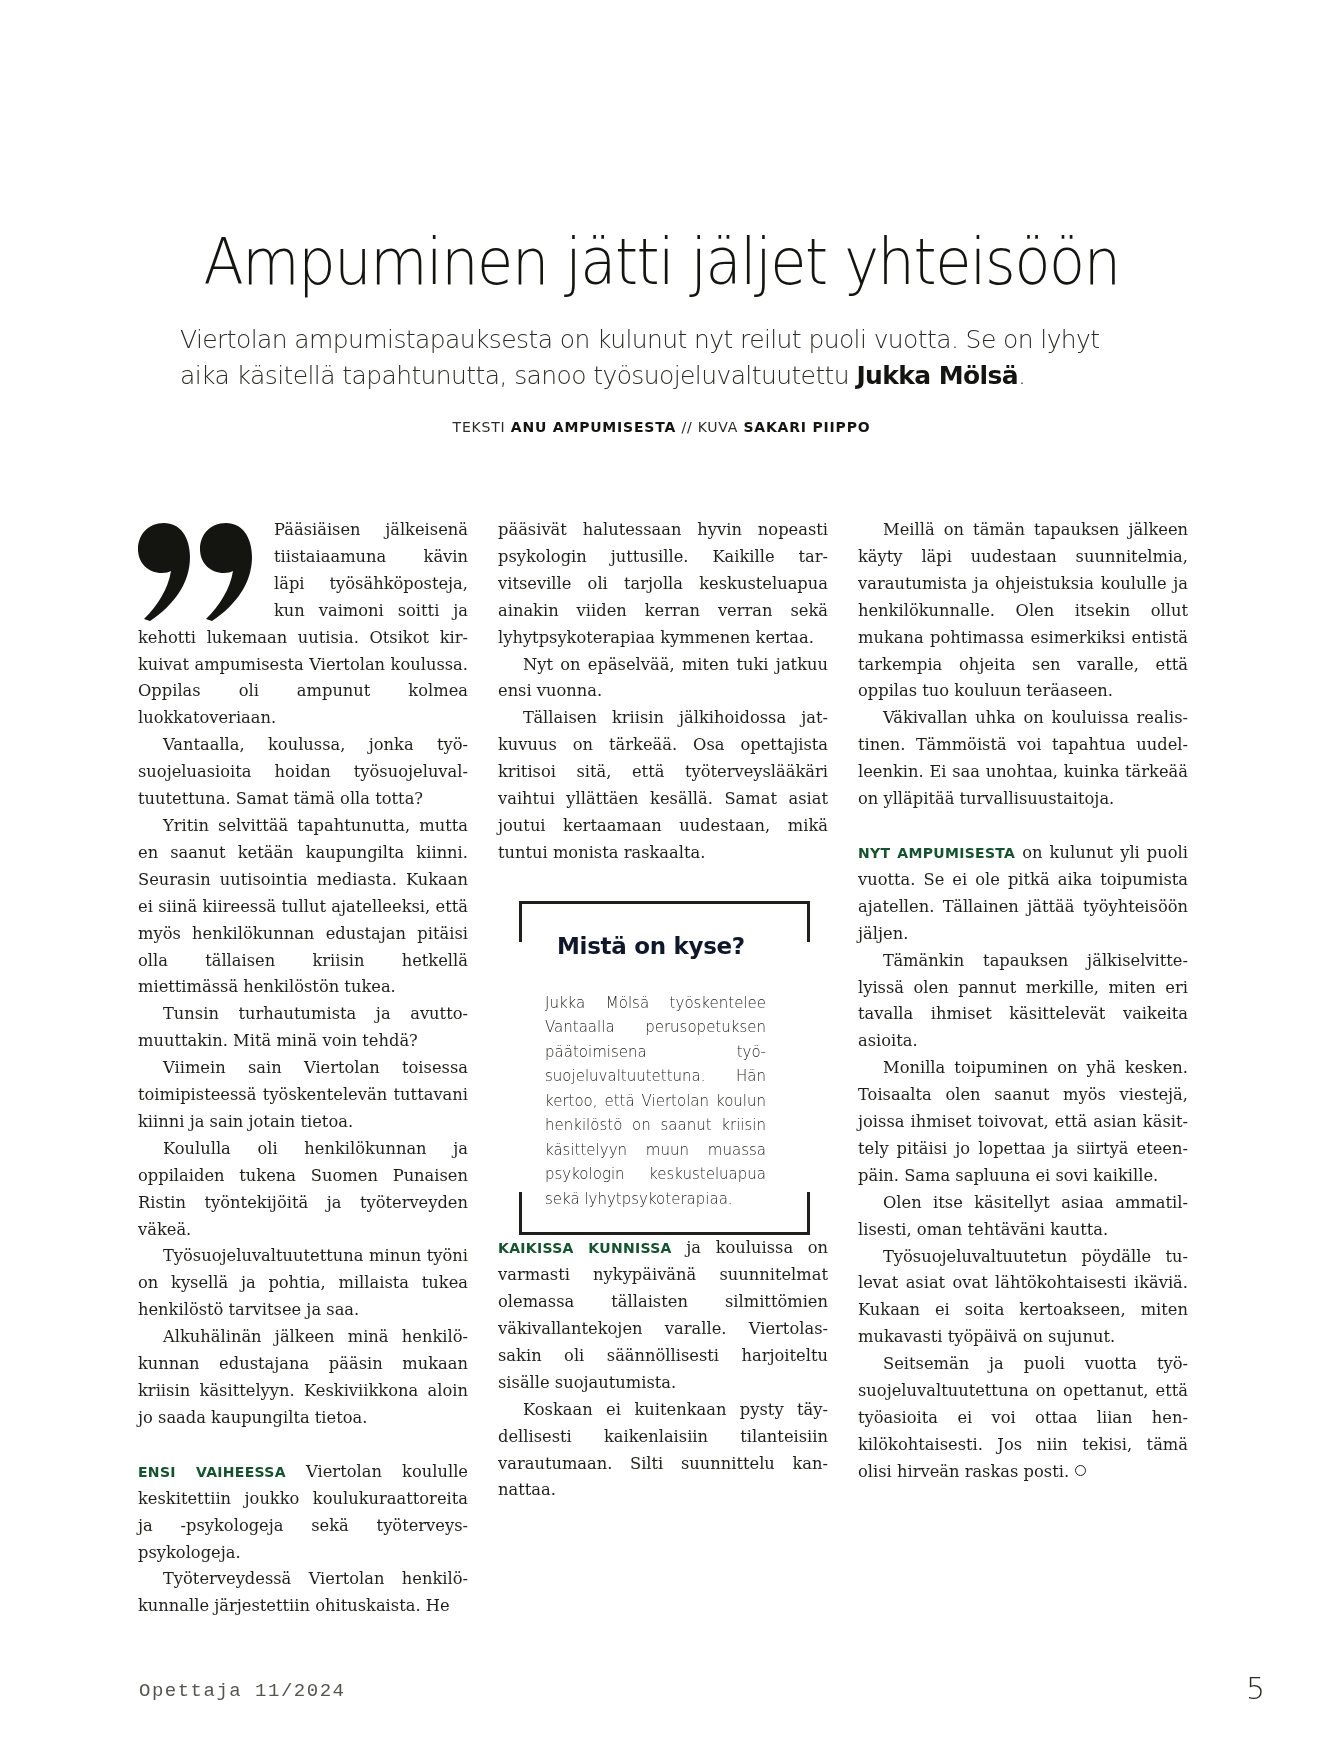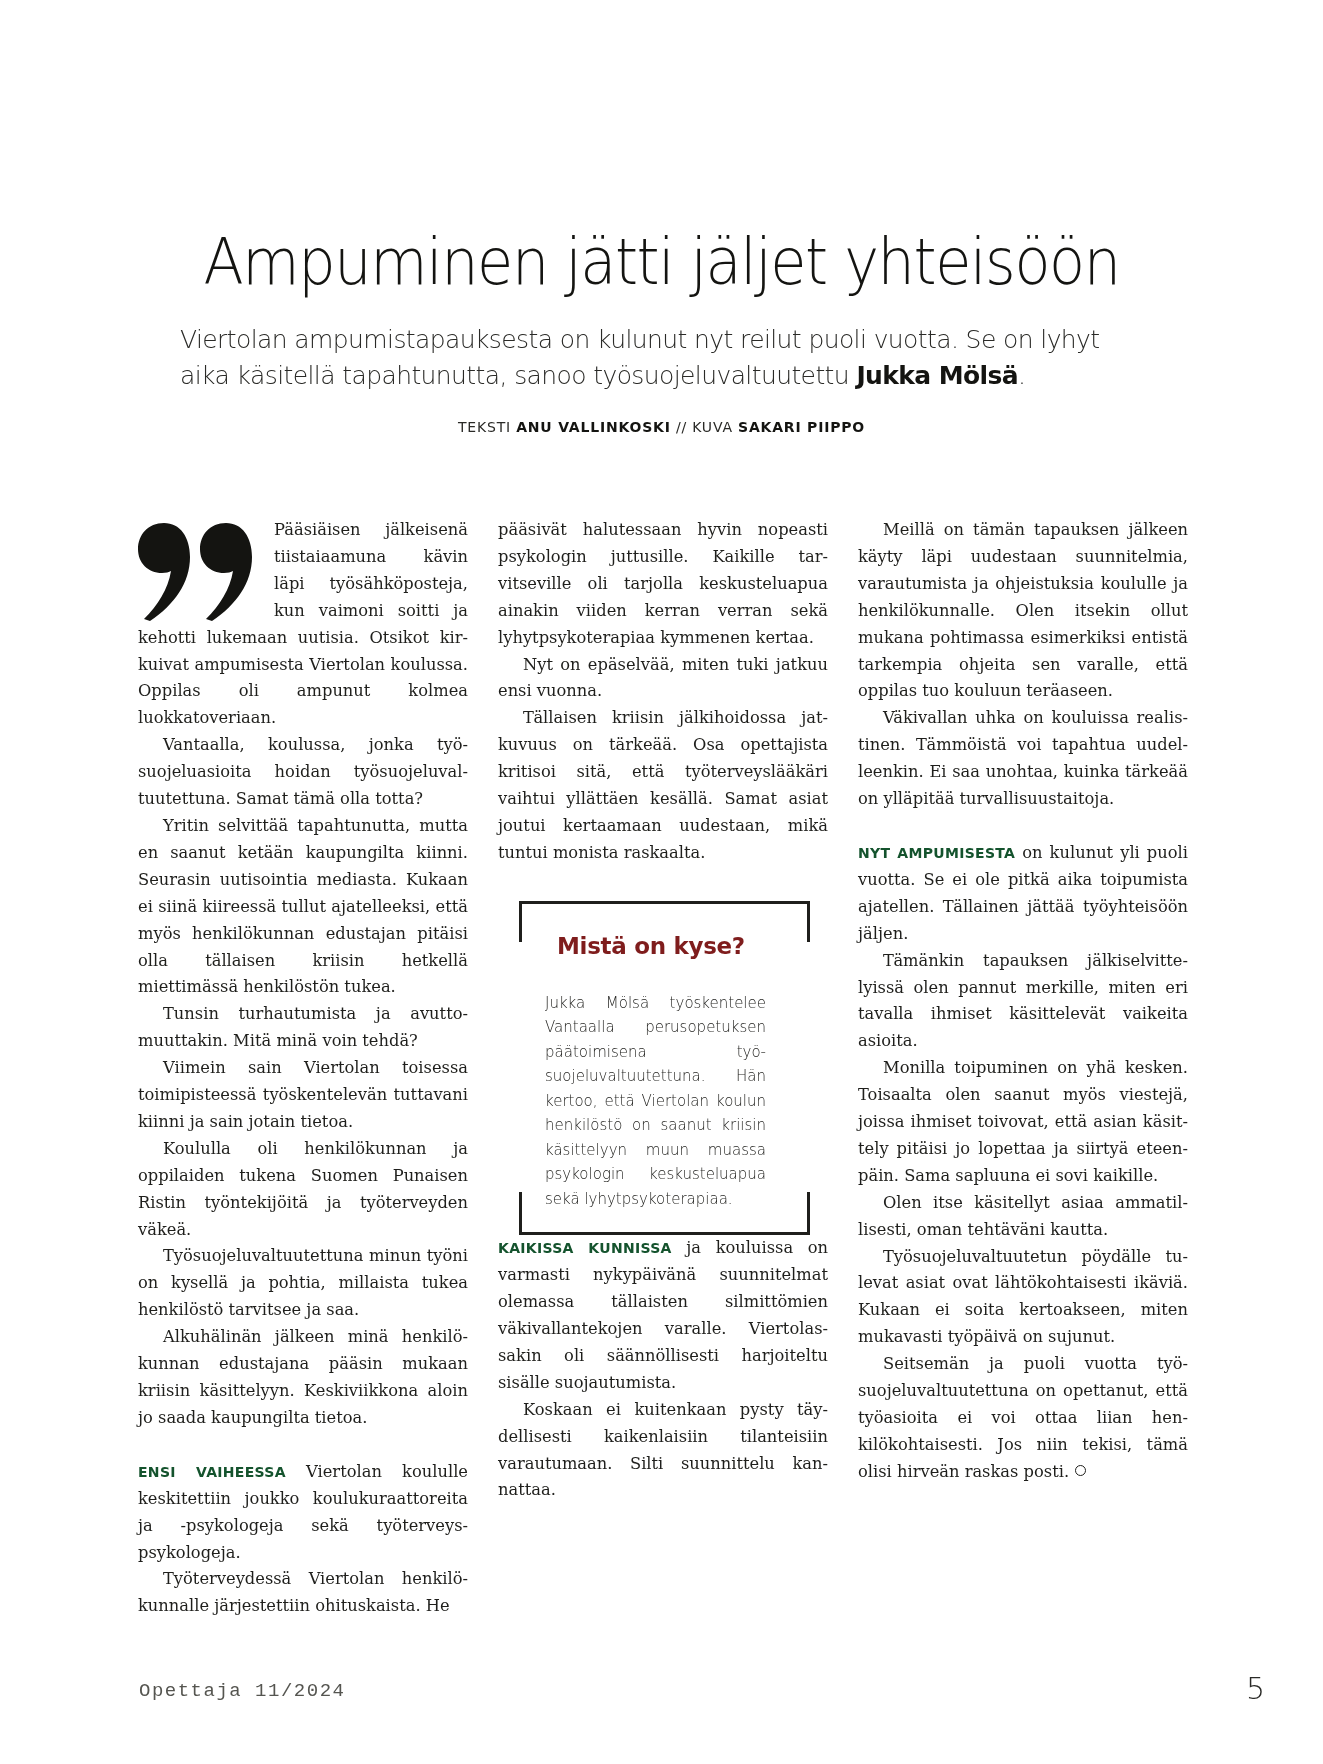--- a/index.html
+++ b/index.html
@@ -120,21 +120,21 @@
       height: 40px;
       border: 3px solid #1f1f1c;
       border-top: none;
     }
     .factbox h3 {
       margin: 0 0 0 38px;
       font-family: "DejaVu Sans", sans-serif;
       font-weight: 700;
       font-size: 23px;
       line-height: 30px;
-      color: #7f1d1d;
+      color: #0f172a;
       letter-spacing: -0.3px;
     }
     .factbox .fb-text {
       margin: 30px 44px 0 26px;
       font-family: "DejaVu Sans", sans-serif;
       font-weight: 300;
       font-size: 15px;
       line-height: 24.5px;
       text-align: justify;
       color: #1f1f1c;
@@ -171,21 +171,21 @@
       color: #2a2a27;
     }
   </style>
 </head>
 <body>
 
 <h1 class="headline">Ampuminen jätti jäljet yhteisöön</h1>
 
 <p class="lead"><span>Viertolan ampumistapauksesta on kulunut nyt reilut puoli vuotta. Se on lyhyt aika käsitellä tapahtunutta, sanoo työsuojeluvaltuutettu </span><span class="bold">Jukka Mölsä</span><span>.</span></p>
 
-<div class="byline"><span>TEKSTI </span><span class="name">ANU VALLINKOSKI</span><span> // KUVA </span><span class="name">SAKARI PIIPPO</span></div>
+<div class="byline"><span>TEKSTI </span><span class="name">ANU AMPUMISESTA</span><span> // KUVA </span><span class="name">SAKARI PIIPPO</span></div>
 
 <div class="col col1">
   <svg class="quote-mark" viewBox="0 0 128 104">
     <path d="M28 4 C12 4 2 16 2 30 C2 44 12 54 26 54 C30 54 33 53 35 52 C32 70 22 86 8 100 L14 102 C38 86 54 64 54 38 C54 18 44 4 28 4 Z" fill="#141411"></path>
     <path d="M90 4 C74 4 64 16 64 30 C64 44 74 54 88 54 C92 54 95 53 97 52 C94 70 84 86 70 100 L76 102 C100 86 116 64 116 38 C116 18 106 4 90 4 Z" fill="#141411"></path>
   </svg>
   <p class="first">Pääsiäisen jälkeisenä tiistaiaamuna kävin läpi työsähköposteja, kun vaimoni soitti ja kehotti lukemaan uutisia. Otsikot kir­kuivat ampumisesta Viertolan kou­lussa. Oppilas oli ampunut kolmea luokkatoveriaan.</p>
   <p>Vantaalla, koulussa, jonka työ­suojeluasioita hoidan työsuojeluval­tuutettuna. Samat tämä olla totta?</p>
   <p>Yritin selvittää tapahtunutta, mutta en saanut ketään kaupungilta kiinni. Seurasin uutisointia mediasta. Kukaan ei siinä kiireessä tullut ajatelleeksi, että myös henkilökunnan edustajan pitäisi olla tällaisen kriisin hetkellä miettimässä henkilöstön tukea.</p>
   <p>Tunsin turhautumista ja avutto­muuttakin. Mitä minä voin tehdä?</p>

